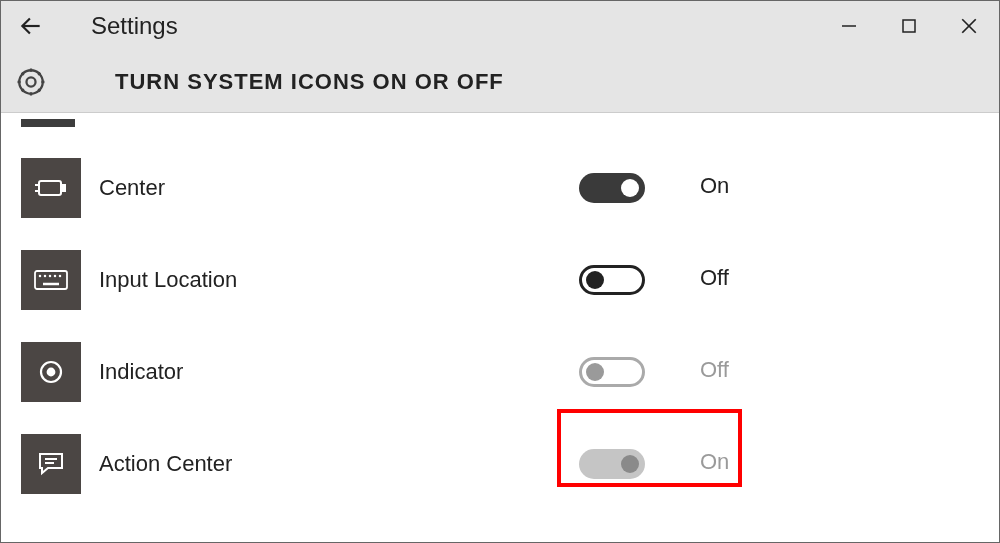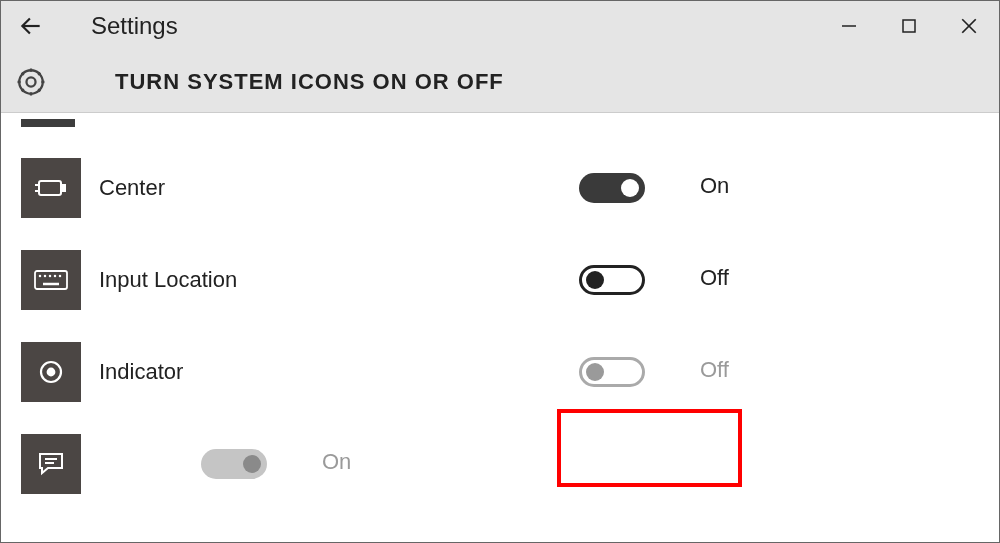--- a/index.html
+++ b/index.html
@@ -237,20 +237,21 @@
     </div>
 
     <div class="row">
       <div class="icon-tile">
         <svg width="30" height="30" viewBox="0 0 30 30" fill="none" stroke="#fff" stroke-width="2">
           <path d="M4 5h22v14H12l-6 5v-5H4z"></path>
           <line x1="9" y1="10" x2="21" y2="10"></line>
             <line x1="9" y1="14" x2="18" y2="14"></line>
         </svg>
       </div>
+      <div class="row-label">Action Center</div>
       <div class="toggle-wrap">
         <div class="toggle on-grey">
             <div class="knob"></div>
           </div>
         <div class="state-text state-grey">On</div>
       </div>
     </div>
 
   </div>
 </div>

